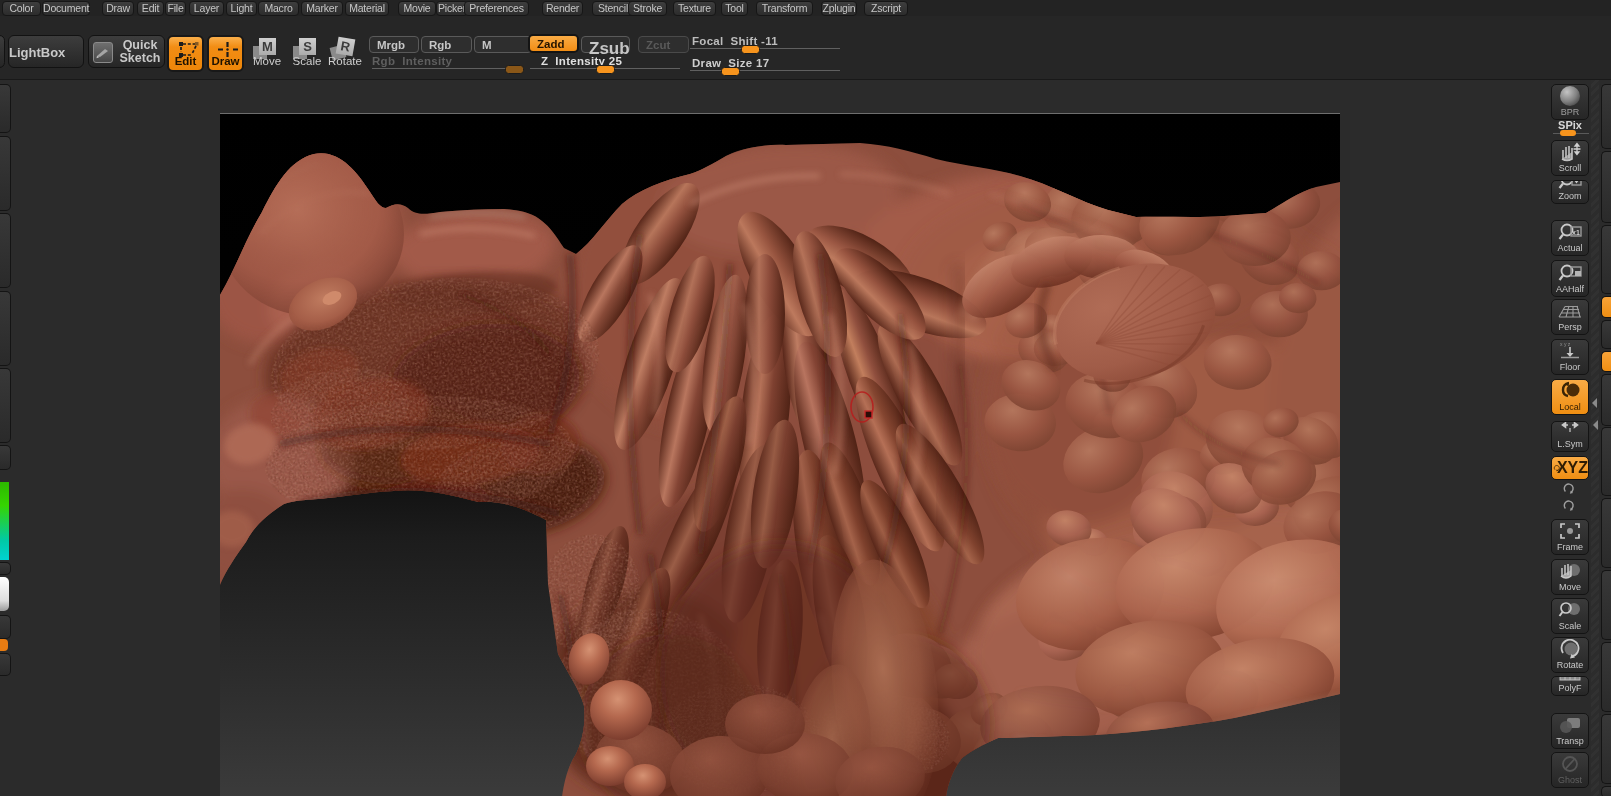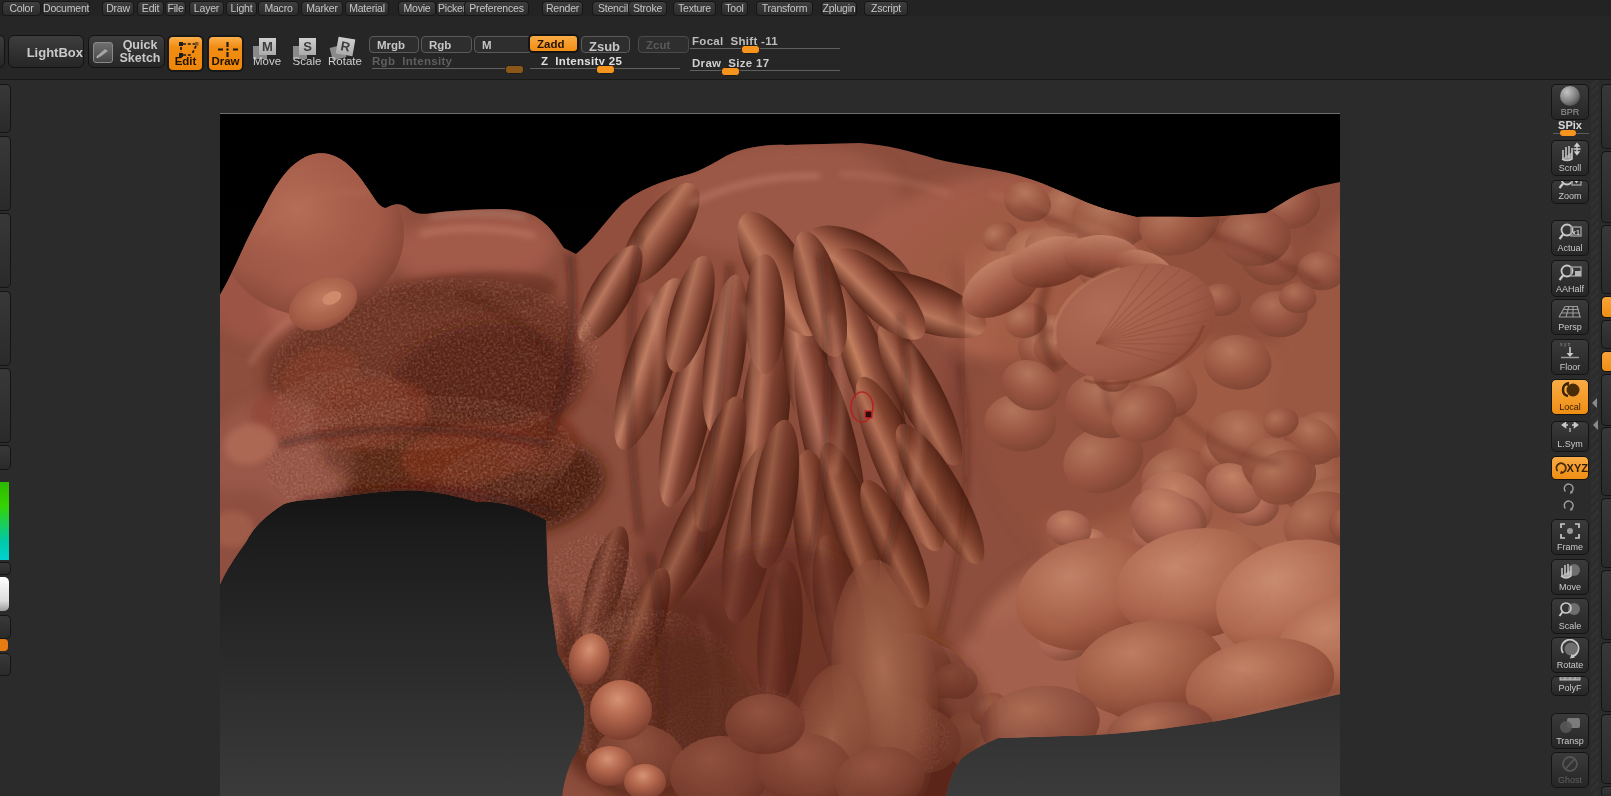--- a/index.html
+++ b/index.html
@@ -48,21 +48,21 @@
     <div class="tab" style="left:628px;width:37px">Stroke</div>
     <div class="tab" style="left:673px;width:41px">Texture</div>
     <div class="tab" style="left:721px;width:25px">Tool</div>
     <div class="tab" style="left:756px;width:55px">Transform</div>
     <div class="tab" style="left:821px;width:34px">Zplugin</div>
     <div class="tab" style="left:864px;width:42px">Zscript</div>
   </div>
 <div id="tbbg"></div>
 <div id="tbitems">
     <div class="gb" style="left:-6px;top:35px;width:11px;height:33px"></div>
-    <div class="gb" style="left:8px;top:35px;width:76px;height:33px;text-align:right;line-height:33px;font-size:13px;font-weight:bold;color:#c9c9c9">LightBox</div>
+    <div class="gb" style="left:8px;top:35px;width:76px;height:33px;text-align:left;line-height:33px;font-size:13px;font-weight:bold;color:#c9c9c9">LightBox</div>
     <div class="gb" style="left:88px;top:35px;width:77px;height:33px">
  <div style="position:absolute;left:4px;top:6px;width:18px;height:19px;background:linear-gradient(#6f6f6f,#474747);border:1px solid #8a8a8a;border-radius:3px">
   <svg width="18" height="19">
           <path d="M3 13 L11 6 L14 8 L6 14 Z" fill="#a5a5a5"></path>
           <path d="M3 13 l2.5 1 l-3 1.2z" fill="#ccc"></path>
         </svg></div>
  <div style="position:absolute;left:26px;top:3px;width:50px;font-size:12.5px;font-weight:bold;color:#c9c9c9;line-height:12.5px;text-align:center">Quick Sketch</div>
     </div>
     <div class="ob" style="left:167px;top:35px;width:37px;height:37px">
  <svg width="37" height="20" style="position:absolute;top:3px;left:0">
@@ -90,21 +90,21 @@
     <div style="position:absolute;left:293px;top:46px;width:14px;height:13px;background:#8a8a8a;"></div>
     <div style="position:absolute;left:299px;top:38px;width:17px;height:17px;background:linear-gradient(#cfcfcf,#ababab);text-align:center;line-height:17px;font-size:13px;font-weight:bold;color:#3c3c3c">S</div>
     <div style="position:absolute;left:287px;top:55px;width:40px;text-align:center;font-size:11.5px;color:#cfcfcf">Scale</div>
     <div style="position:absolute;left:331px;top:46px;width:14px;height:13px;background:#8a8a8a;transform:rotate(-14deg);"></div>
     <div style="position:absolute;left:337px;top:38px;width:17px;height:17px;background:linear-gradient(#cfcfcf,#ababab);transform:rotate(10deg);text-align:center;line-height:17px;font-size:13px;font-weight:bold;color:#3c3c3c">R</div>
     <div style="position:absolute;left:325px;top:55px;width:40px;text-align:center;font-size:11.5px;color:#cfcfcf">Rotate</div>
     <div style="position:absolute;left:369px;top:36px;width:50px;height:17px;background:#2e2e2e;border:1px solid #5a5a5a;border-radius:4px;box-sizing:border-box;font-size:11.5px;font-weight:bold;color:#c6c6c6;padding:1.5px 0 0 7px">Mrgb</div>
     <div style="position:absolute;left:421px;top:36px;width:51px;height:17px;background:#2e2e2e;border:1px solid #5a5a5a;border-radius:4px;box-sizing:border-box;font-size:11.5px;font-weight:bold;color:#c6c6c6;padding:1.5px 0 0 7px">Rgb</div>
     <div style="position:absolute;left:474px;top:36px;width:58px;height:17px;background:#2e2e2e;border:1px solid #5a5a5a;border-radius:4px;box-sizing:border-box;font-size:11.5px;font-weight:bold;color:#c6c6c6;padding:1.5px 0 0 7px">M</div>
     <div style="position:absolute;left:528px;top:34px;width:51px;height:19px;background:linear-gradient(#f9ab45,#f28d14);border:2px solid #141414;border-radius:5px;box-sizing:border-box;font-size:11.5px;font-weight:bold;color:#241400;padding:2px 0 0 7px">Zadd</div>
-    <div style="position:absolute;left:581px;top:36px;width:49px;height:17px;background:#2e2e2e;border:1px solid #5a5a5a;border-radius:4px;box-sizing:border-box;font-size:13px;font-weight:bold;color:#c6c6c6;padding:1.5px 0 0 7px">Zsub</div>
+    <div style="position:absolute;left:581px;top:36px;width:49px;height:17px;background:#2e2e2e;border:1px solid #5a5a5a;border-radius:4px;box-sizing:border-box;font-size:17px;font-weight:bold;color:#c6c6c6;padding:1.5px 0 0 7px">Zsub</div>
     <div style="position:absolute;left:638px;top:36px;width:51px;height:17px;background:#2e2e2e;border:1px solid #4a4a4a;border-radius:4px;box-sizing:border-box;font-size:11.5px;font-weight:bold;color:#5a5a5a;padding:1.5px 0 0 7px">Zcut</div>
     <div style="position:absolute;left:692px;top:35px;font-size:11.5px;font-weight:bold;color:#bdbdbd;letter-spacing:0.3px;white-space:nowrap">Focal&nbsp; Shift&nbsp;-11</div>
     <div style="position:absolute;left:690px;top:48px;width:150px;height:1px;background:#606060"></div>
     <div style="position:absolute;left:741px;top:45px;width:17px;height:7px;background:#f7941d;border-radius:3.5px;border:1px solid #1c1c1c"></div>
     <div style="position:absolute;left:372px;top:55px;font-size:11.5px;font-weight:bold;color:#5f5f5f;letter-spacing:0.3px;white-space:nowrap">Rgb&nbsp; Intensity</div>
     <div style="position:absolute;left:372px;top:68px;width:150px;height:1px;background:#606060"></div>
     <div style="position:absolute;left:505px;top:65px;width:17px;height:7px;background:#8a5718;border-radius:3.5px;border:1px solid #1c1c1c"></div>
     <div style="position:absolute;left:541px;top:55px;font-size:11.5px;font-weight:bold;color:#e0e0e0;letter-spacing:0.3px;white-space:nowrap">Z&nbsp; Intensity&nbsp;25</div>
     <div style="position:absolute;left:530px;top:68px;width:150px;height:1px;background:#606060"></div>
     <div style="position:absolute;left:596px;top:65px;width:17px;height:7px;background:#f7941d;border-radius:3.5px;border:1px solid #1c1c1c"></div>
@@ -1413,21 +1413,21 @@
       <div class="slb" style="color:#606060">Ghost</div>
     </div>
     <div style="position:absolute;left:0;top:119px;width:38px;text-align:center;font-size:11px;font-weight:bold;color:#d8d8d8">SPix</div>
     <div style="position:absolute;left:2px;top:133px;width:36px;height:1px;background:#5a5a5a"></div>
     <div style="position:absolute;left:9px;top:130px;width:16px;height:6px;background:#f7941d;border-radius:3px"></div>
     <div class="sbtn orange" style="top:456px;height:24px;flex-direction:row;justify-content:center;align-items:center;gap:1px">
       <svg width="26" height="20" viewBox="0 0 26 20">
         <path d="M7 14 a6 6 0 1 1 5 2" fill="none" stroke="#4a2c08" stroke-width="2.2"></path>
         <path d="M10 17.5 l4.5 -1 l-3 -3.5z" fill="#4a2c08"></path>
       </svg>
-      <span style="font-size:11px;font-weight:bold;color:#2e1c04;margin-left:-7px">XYZ</span>
+      <span style="font-size:16px;font-weight:bold;color:#2e1c04;margin-left:-7px">XYZ</span>
     </div>
     <div style="position:absolute;left:8px;top:481px;transform:scale(0.8);transform-origin:0 0"><svg width="26" height="20" viewBox="0 0 26 20">
         <path d="M8 13 a5.5 5.5 0 1 1 7 1" fill="none" stroke="#9f9f9f" stroke-width="1.8"></path>
         <path d="M13.5 16 l4 -1 l-2.6 -3z" fill="#9f9f9f"></path>
       </svg></div>
     <div style="position:absolute;left:8px;top:498px;transform:scale(0.8);transform-origin:0 0"><svg width="26" height="20" viewBox="0 0 26 20">
         <path d="M8 13 a5.5 5.5 0 1 1 7 1" fill="none" stroke="#9f9f9f" stroke-width="1.8"></path>
         <path d="M13.5 16 l4 -1 l-2.6 -3z" fill="#9f9f9f"></path>
       </svg></div>
   </div>

